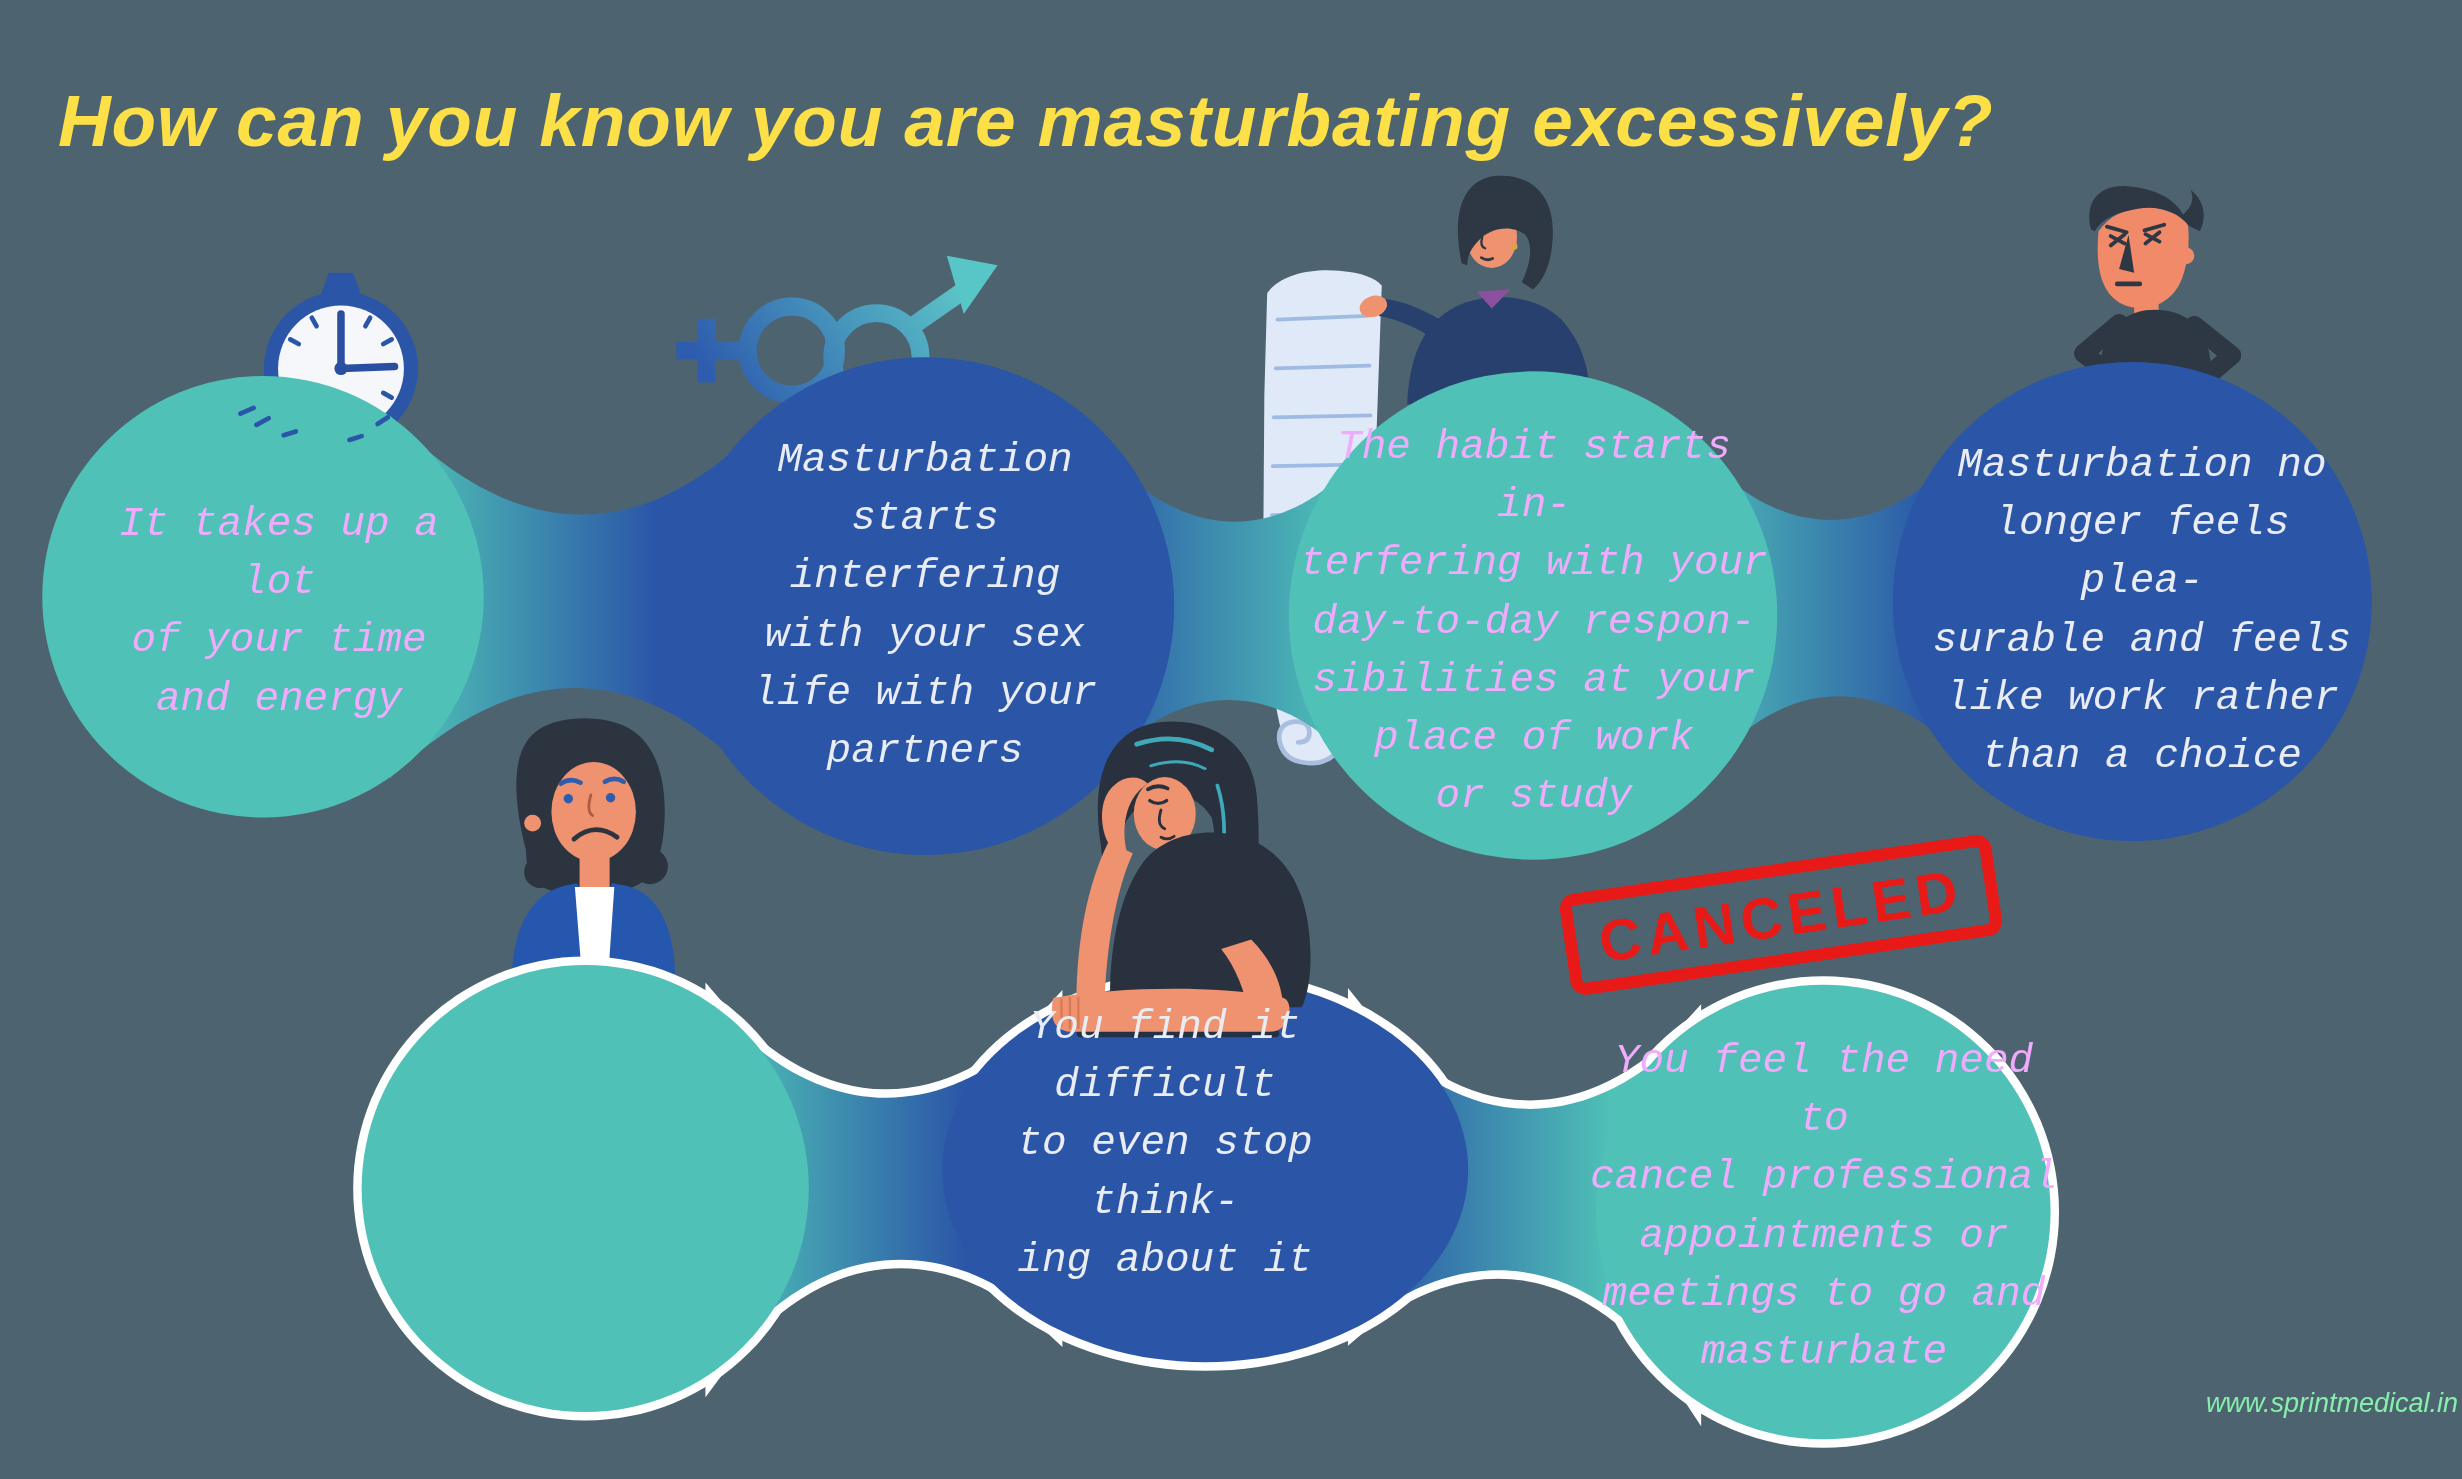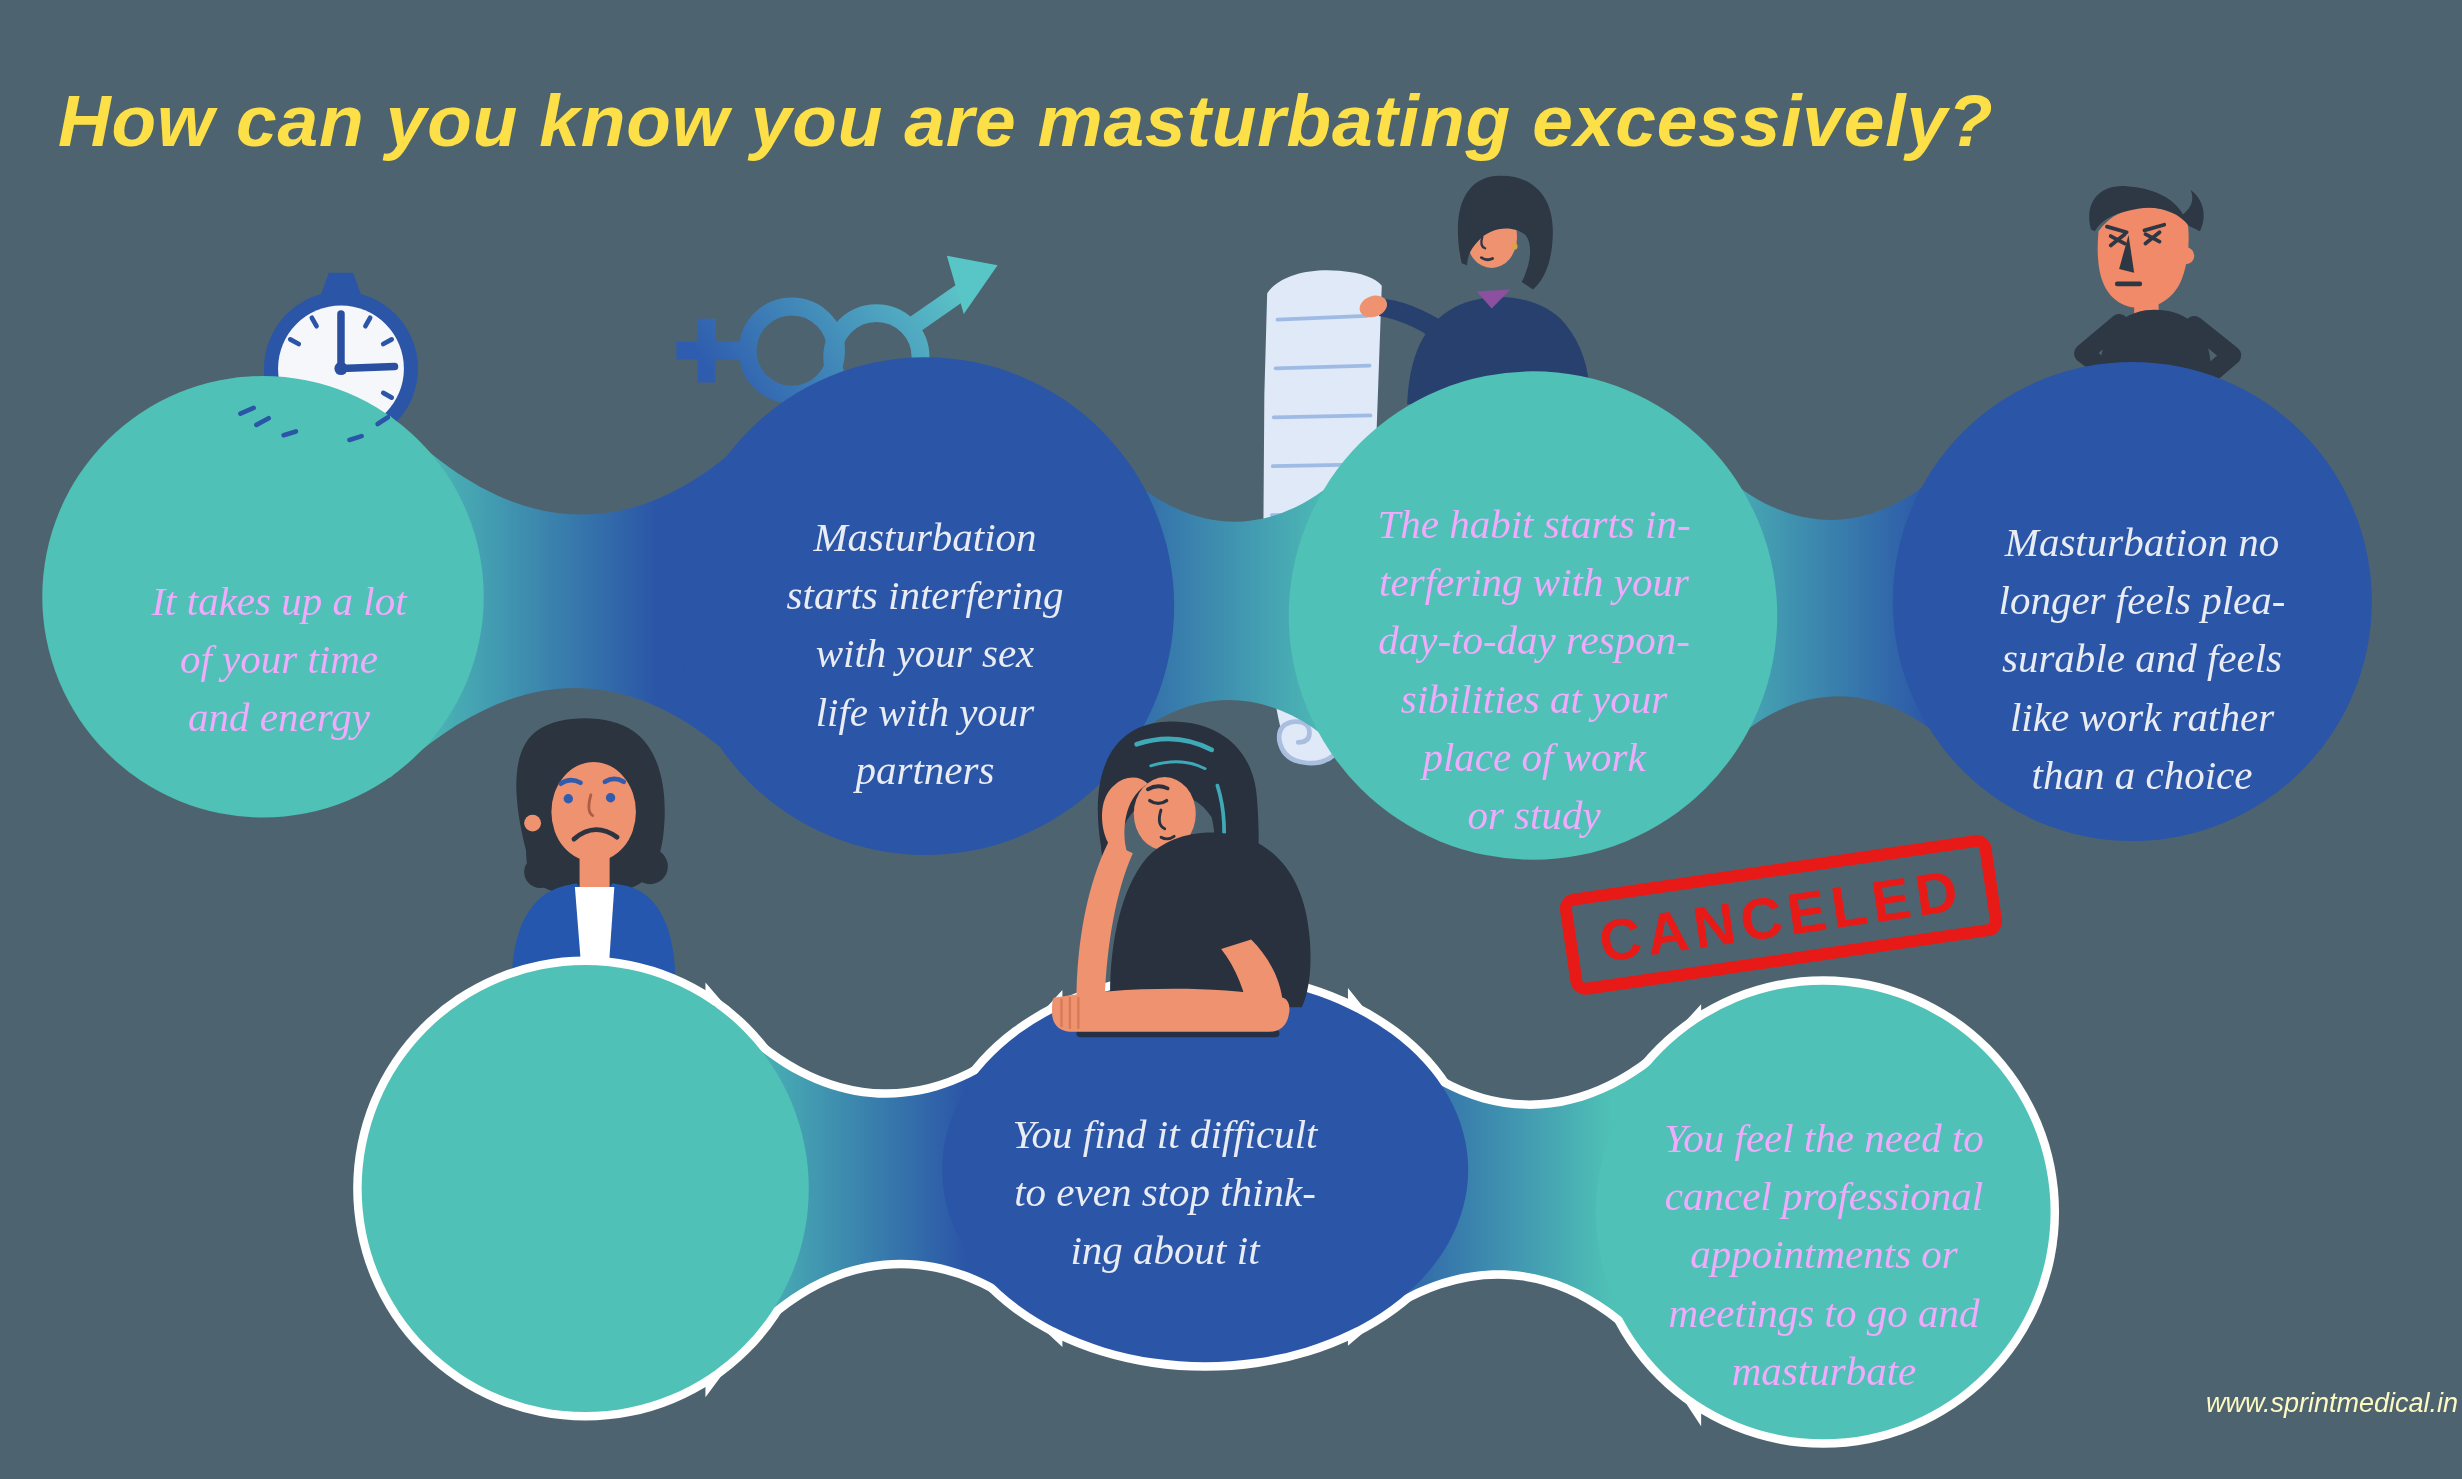--- a/index.html
+++ b/index.html
@@ -15,37 +15,36 @@
     position:absolute;left:58px;top:79px;width:2067px;
     font-size:73px;font-weight:bold;font-style:italic;
     letter-spacing:0.9px;color:#fde047;
     font-family:"Liberation Sans",sans-serif;
   }
   .bubble-text{
     position:absolute;transform:translate(-50%,-50%);
     text-align:center;font-style:italic;
     font-size:41px;line-height:1.42;
     white-space:pre-line;
-    font-family:Liberation Serif, serif;
-    margin-top:48px;
+    font-family:Liberation Mono, monospace;
   }
   .bubble-text.dark{color:#f0abfc;}
   .bubble-text.light{color:#e9edf3;}
   .stamp{
     position:absolute;left:1781px;top:915px;
     transform:translate(-50%,-50%) rotate(-8.3deg);
     border:12.2px solid #e81a17;border-radius:15px;
     padding:5.6px 22.5px;
     color:#e81a17;font-weight:bold;font-size:58px;letter-spacing:5.6px;
     font-family:"Liberation Sans",sans-serif;
     background:transparent;
   }
   .watermark{
     position:absolute;left:2206px;top:1388px;
-    font-size:27px;font-style:italic;color:#fef9c3;
+    font-size:27px;font-style:italic;color:#86efac;
     font-family:"Liberation Sans",sans-serif;
   }
 </style>
 </head>
 <body>
 
 <div class="canvas">
 
   <svg class="stage" viewBox="0 0 2621 1575">
     <defs>

